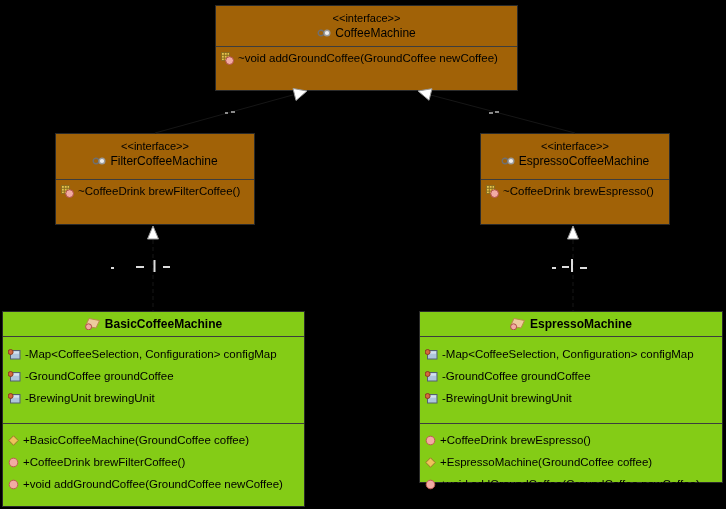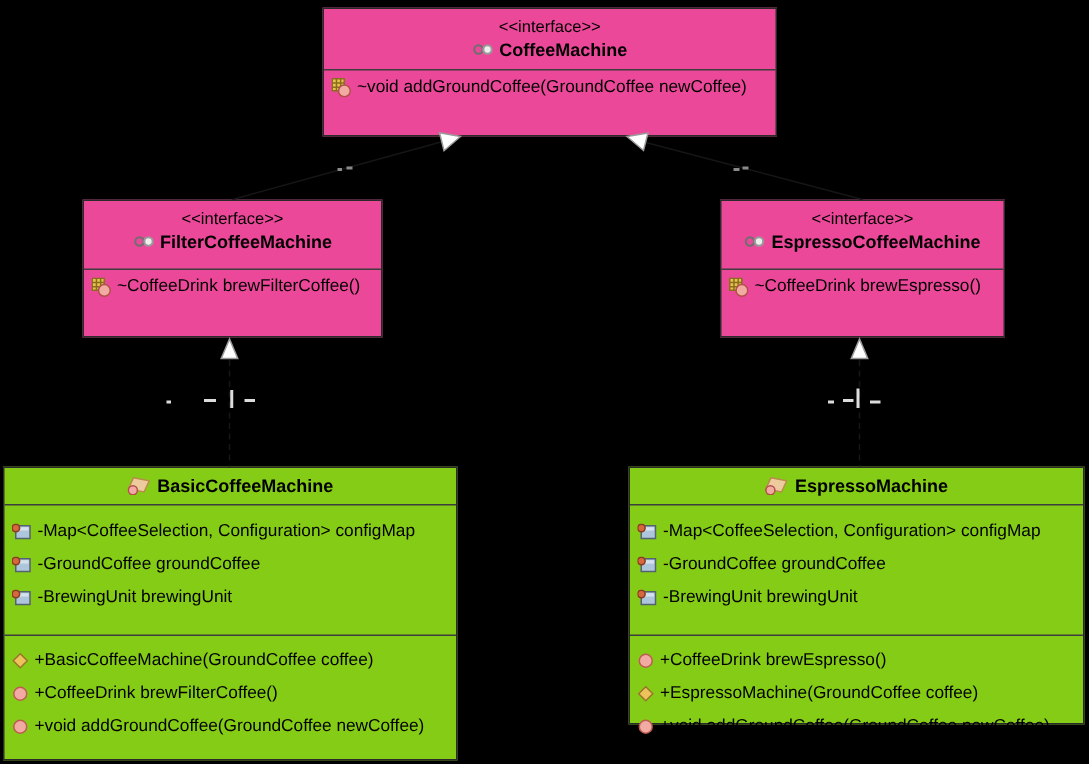--- a/index.html
+++ b/index.html
@@ -1,23 +1,23 @@
 <!DOCTYPE html>
 <html><head>
 <meta charset="utf-8">
 <style>
   html,body{margin:0;padding:0;background:#000;}
   #stage{position:relative;width:726px;height:509px;background:#000;overflow:hidden;
          font-family:"Liberation Sans",sans-serif;}
   .uml-box{position:absolute;box-sizing:border-box;border:1px solid #2a2a2a;color:#000;}
-  .iface-box{background:#ec4899;}
+  .iface-box{background:#a16207;}
   .class-box{background:#84cc16;}
   .iface-hdr{border-bottom:1px solid #3d3d3d;text-align:center;}
   .stereo{font-size:11px;padding-top:6px;letter-spacing:0;}
-  .iface-title{font-size:12px;font-weight:bold;display:flex;justify-content:center;
+  .iface-title{font-size:12px;font-weight:normal;display:flex;justify-content:center;
                align-items:center;gap:4px;margin-top:2px;}
   .iface-body{display:flex;}
   .member-row{display:flex;align-items:center;gap:4px;font-size:11.5px;
               padding-left:5px;height:22px;white-space:nowrap;}
   .cls-title{height:24px;border-bottom:1px solid #3d3d3d;display:flex;justify-content:center;
              align-items:center;gap:5px;font-size:12px;font-weight:bold;}
   .cls-fields{height:87px;border-bottom:1px solid #3d3d3d;padding-top:6px;box-sizing:border-box;}
   .cls-methods{padding-top:5px;}
   .ic{display:inline-flex;flex:none;}
   svg.overlay{position:absolute;left:0;top:0;z-index:5;pointer-events:none;}

